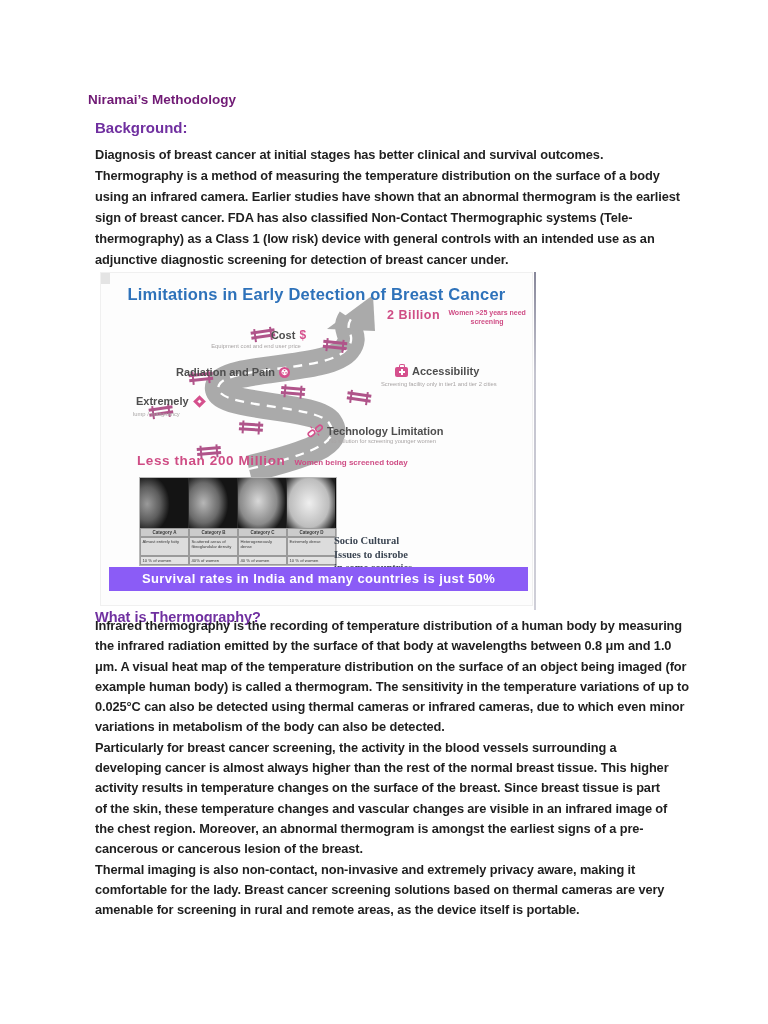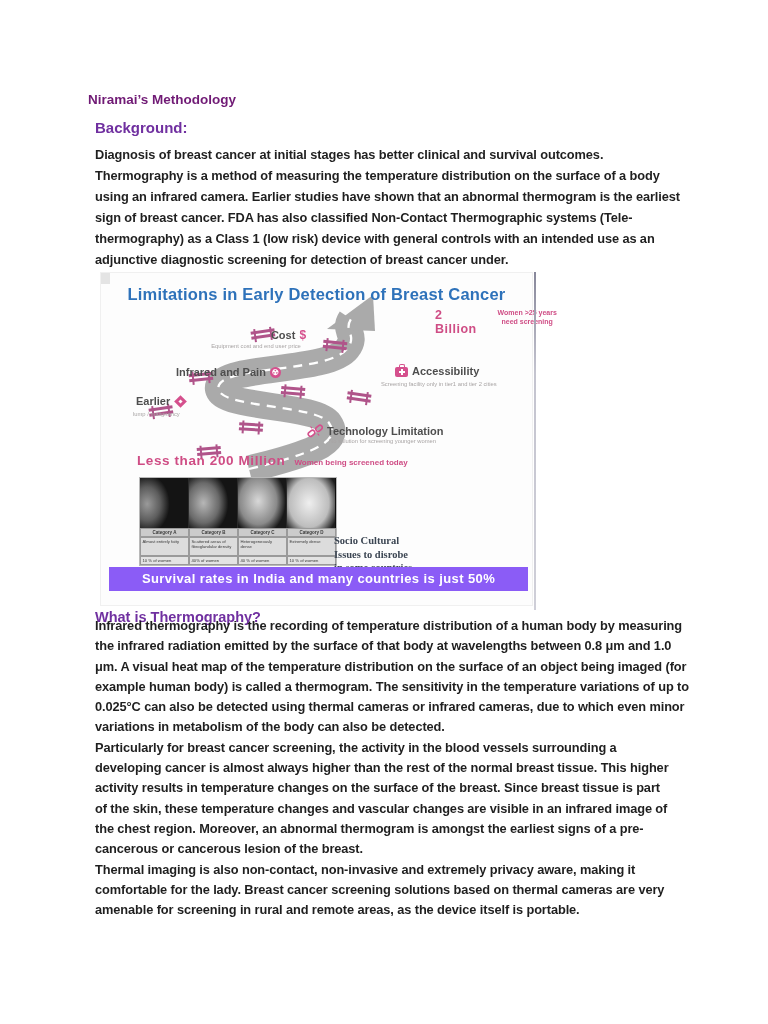--- a/index.html
+++ b/index.html
@@ -31,21 +31,21 @@
   .barrier{position:absolute;width:24px;height:13px;}
   .barrier i{position:absolute;background:#b0548a;}
   .barrier .p1{left:3px;top:0;width:2px;height:13px;}
   .barrier .p2{right:3px;top:0;width:2px;height:13px;}
   .barrier .r1{left:0;top:2px;width:100%;height:2.5px;}
   .barrier .r2{left:0;top:7px;width:100%;height:2.5px;}
 
   
   .pink{color:#cf4d85;}
   .billion{position:absolute;left:286px;top:35px;display:flex;gap:5px;align-items:flex-start;}
-  .billion-value{font-size:12.5px;font-weight:bold;letter-spacing:.5px;margin-left:48px;}
+  .billion-value{font-size:12.5px;font-weight:bold;letter-spacing:.5px;}
   .billion-label{font-size:7px;font-weight:bold;width:84px;text-align:center;line-height:9px;}
 
   .fig-label{position:absolute;font-size:11px;font-weight:bold;color:#4e4e4e;display:flex;
              align-items:center;gap:4px;white-space:nowrap;}
   .fig-sub{position:absolute;font-size:5.8px;color:#a8a4a4;white-space:nowrap;}
   .lab-cost{left:130px;top:55px;width:115px;justify-content:center;}
   .sub-cost{left:80px;top:70px;width:150px;text-align:center;}
   .lab-radiation{left:75px;top:93px;}
   .lab-accuracy{left:35px;top:122px;}
   .sub-accuracy{left:32px;top:138px;}
@@ -172,26 +172,26 @@
       <span class="billion-label">Women &gt;25 years need screening</span>
     </div>
 
     <div class="fig-label lab-cost">
       <span>Cost</span>
       <span class="dollar">$</span>
     </div>
     <div class="fig-sub sub-cost">Equipment cost and end user price</div>
 
     <div class="fig-label lab-radiation">
-      <span>Infrared and Pain</span>
+      <span>Radiation and Pain</span>
       <span class="rad-icon">☢</span>
     </div>
 
     <div class="fig-label lab-accuracy">
-      <span>Earlier</span>
+      <span>Extremely</span>
       <span class="acc-icon">
           <i></i>
         </span>
     </div>
     <div class="fig-sub sub-accuracy">lump / malignancy</div>
 
     <div class="fig-label lab-access">
       <span class="kit">
           <i class="v"></i>
           <i class="h"></i>

